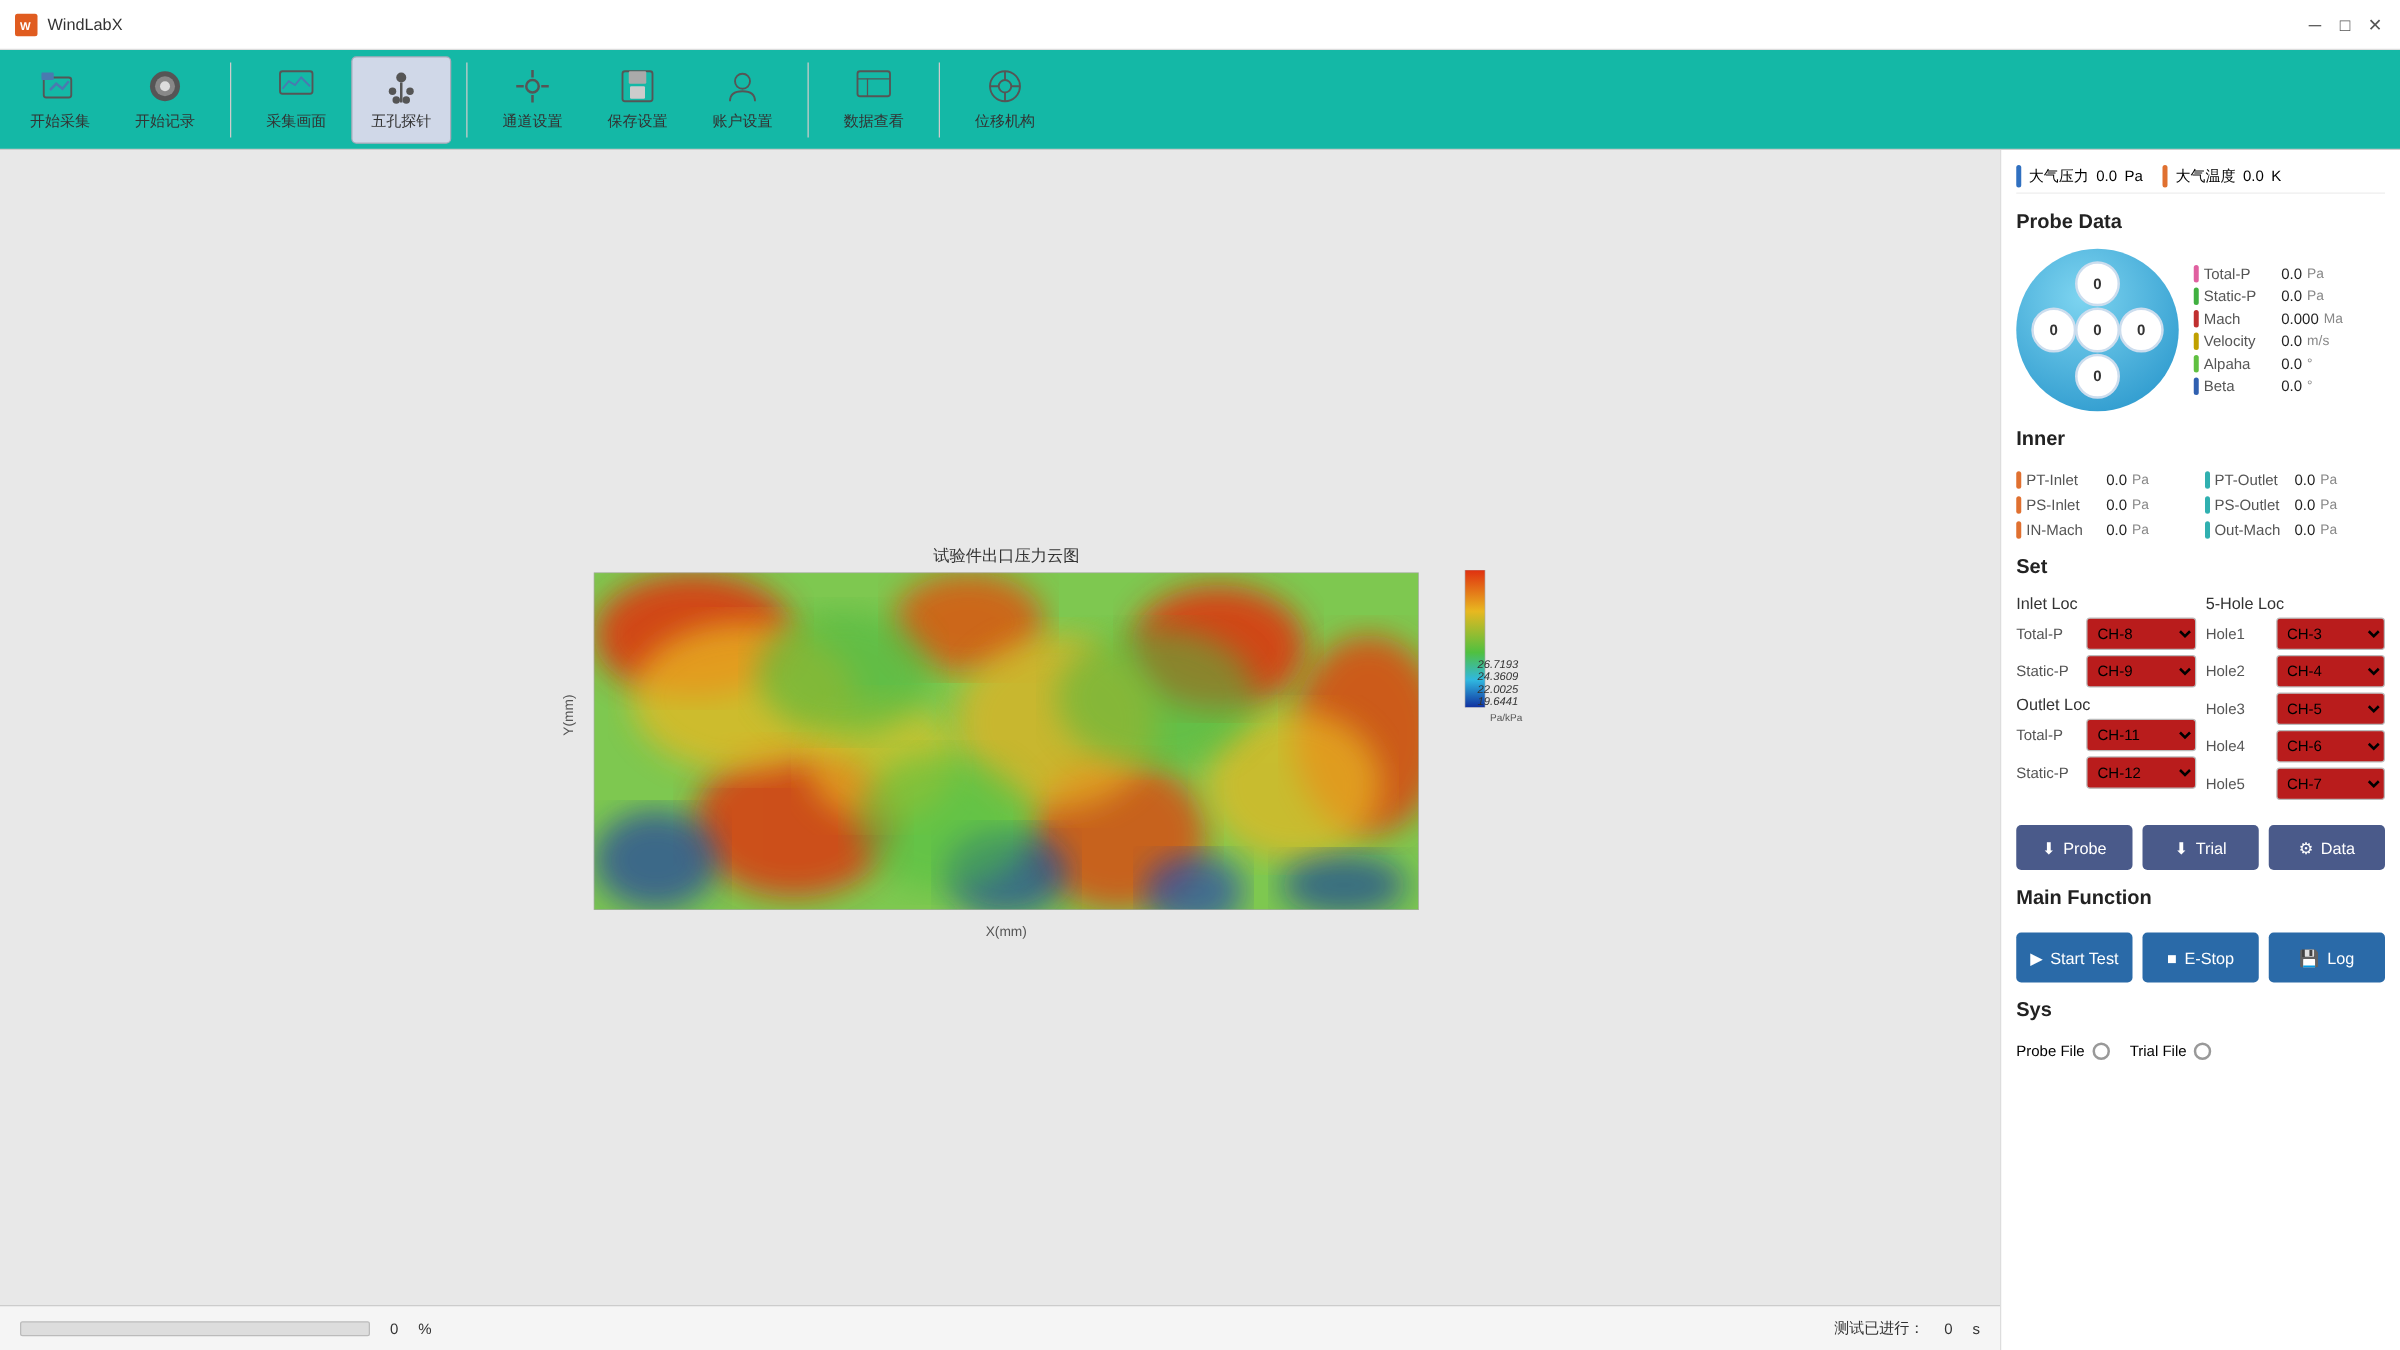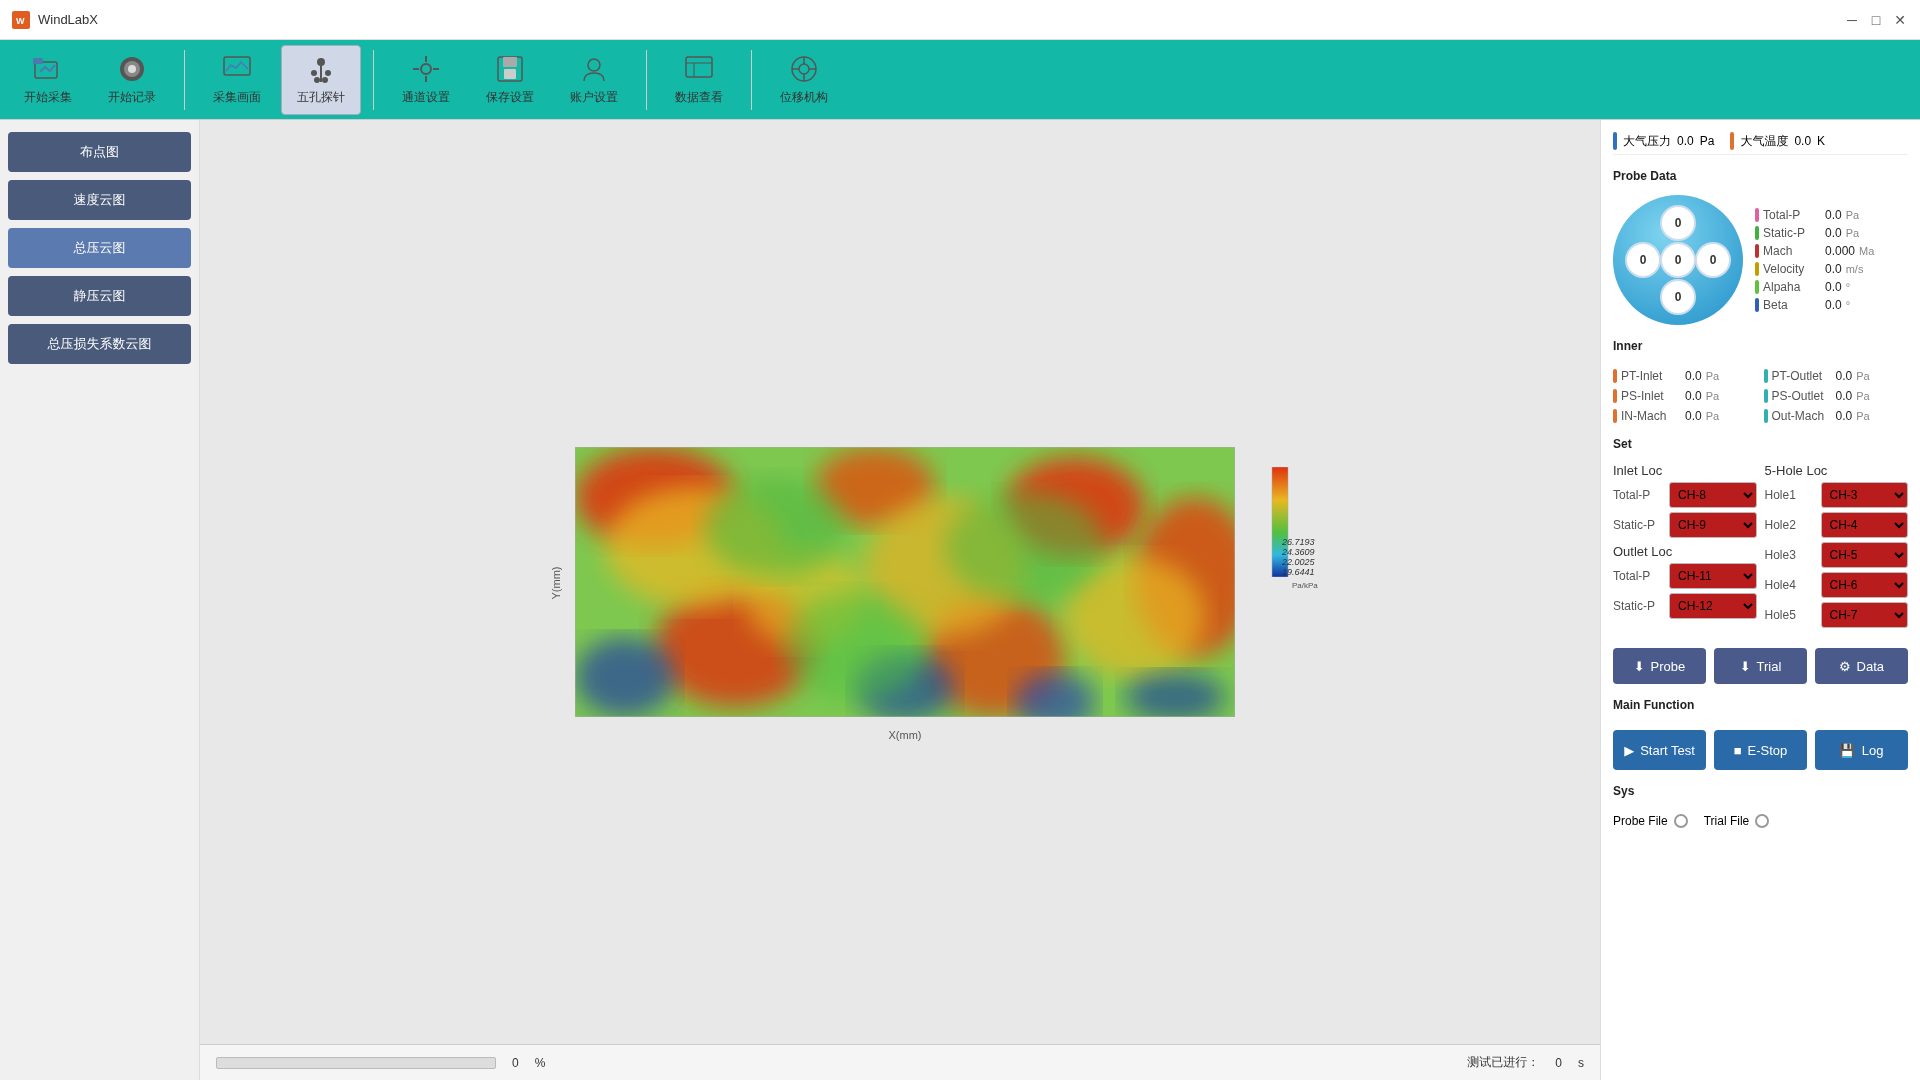--- a/index.html
+++ b/index.html
@@ -75,21 +75,21 @@
     
     .atm-bar {
       display: flex; align-items: center; gap: 16px; padding: 4px 0; border-bottom: 1px solid #eee;
       font-size: 12px;
     }
     .atm-item { display: flex; align-items: center; gap: 6px; }
     .atm-accent-blue { width: 4px; height: 18px; background: #3070c0; border-radius: 2px; }
     .atm-accent-orange { width: 4px; height: 18px; background: #e07030; border-radius: 2px; }
 
     
-    .section-title { font-size: 12px; font-weight: bold; color: #222; margin: 6px 0 4px; }
+    .section-title { font-size: 16px; font-weight: bold; color: #222; margin: 6px 0 4px; }
     .probe-layout { display: flex; gap: 12px; align-items: center; }
 
     
     .probe-diagram {
       width: 130px; height: 130px; border-radius: 50%;
       background: radial-gradient(circle at 40% 30%, #7dd4f0, #2090c8);
       position: relative; flex-shrink: 0;
     }
     .probe-hole {
       position: absolute; width: 36px; height: 36px; border-radius: 50%;
@@ -278,31 +278,25 @@
           <line x1="3" y1="15" x2="10" y2="15" stroke="#555" stroke-width="1.5"></line>
           <line x1="20" y1="15" x2="27" y2="15" stroke="#555" stroke-width="1.5"></line>
         </svg>
     </div>
     <span>位移机构</span>
   </div>
 </div>
 
 <div class="main-layout">
 
-  <div class="sidebar">
-    <button class="sidebar-btn">布点图</button>
-    <button class="sidebar-btn">速度云图</button>
-    <button class="sidebar-btn active">总压云图</button>
-    <button class="sidebar-btn">静压云图</button>
-    <button class="sidebar-btn">总压损失系数云图</button>
-  </div>
 
   <div class="canvas-area">
     <div class="chart-container">
       <div style="position:relative; margin: 30px 40px 30px 50px;">
+        <div class="chart-title">试验件出口压力云图</div>
 
         <svg class="heatmap-svg" width="660" height="270" viewBox="0 0 660 270">
           <defs>
             <filter id="blur1">
               <feGaussianBlur stdDeviation="12"></feGaussianBlur>
             </filter>
 
           </defs>
 
           <rect x="0" y="0" width="660" height="270" fill="#7ec850"></rect>

